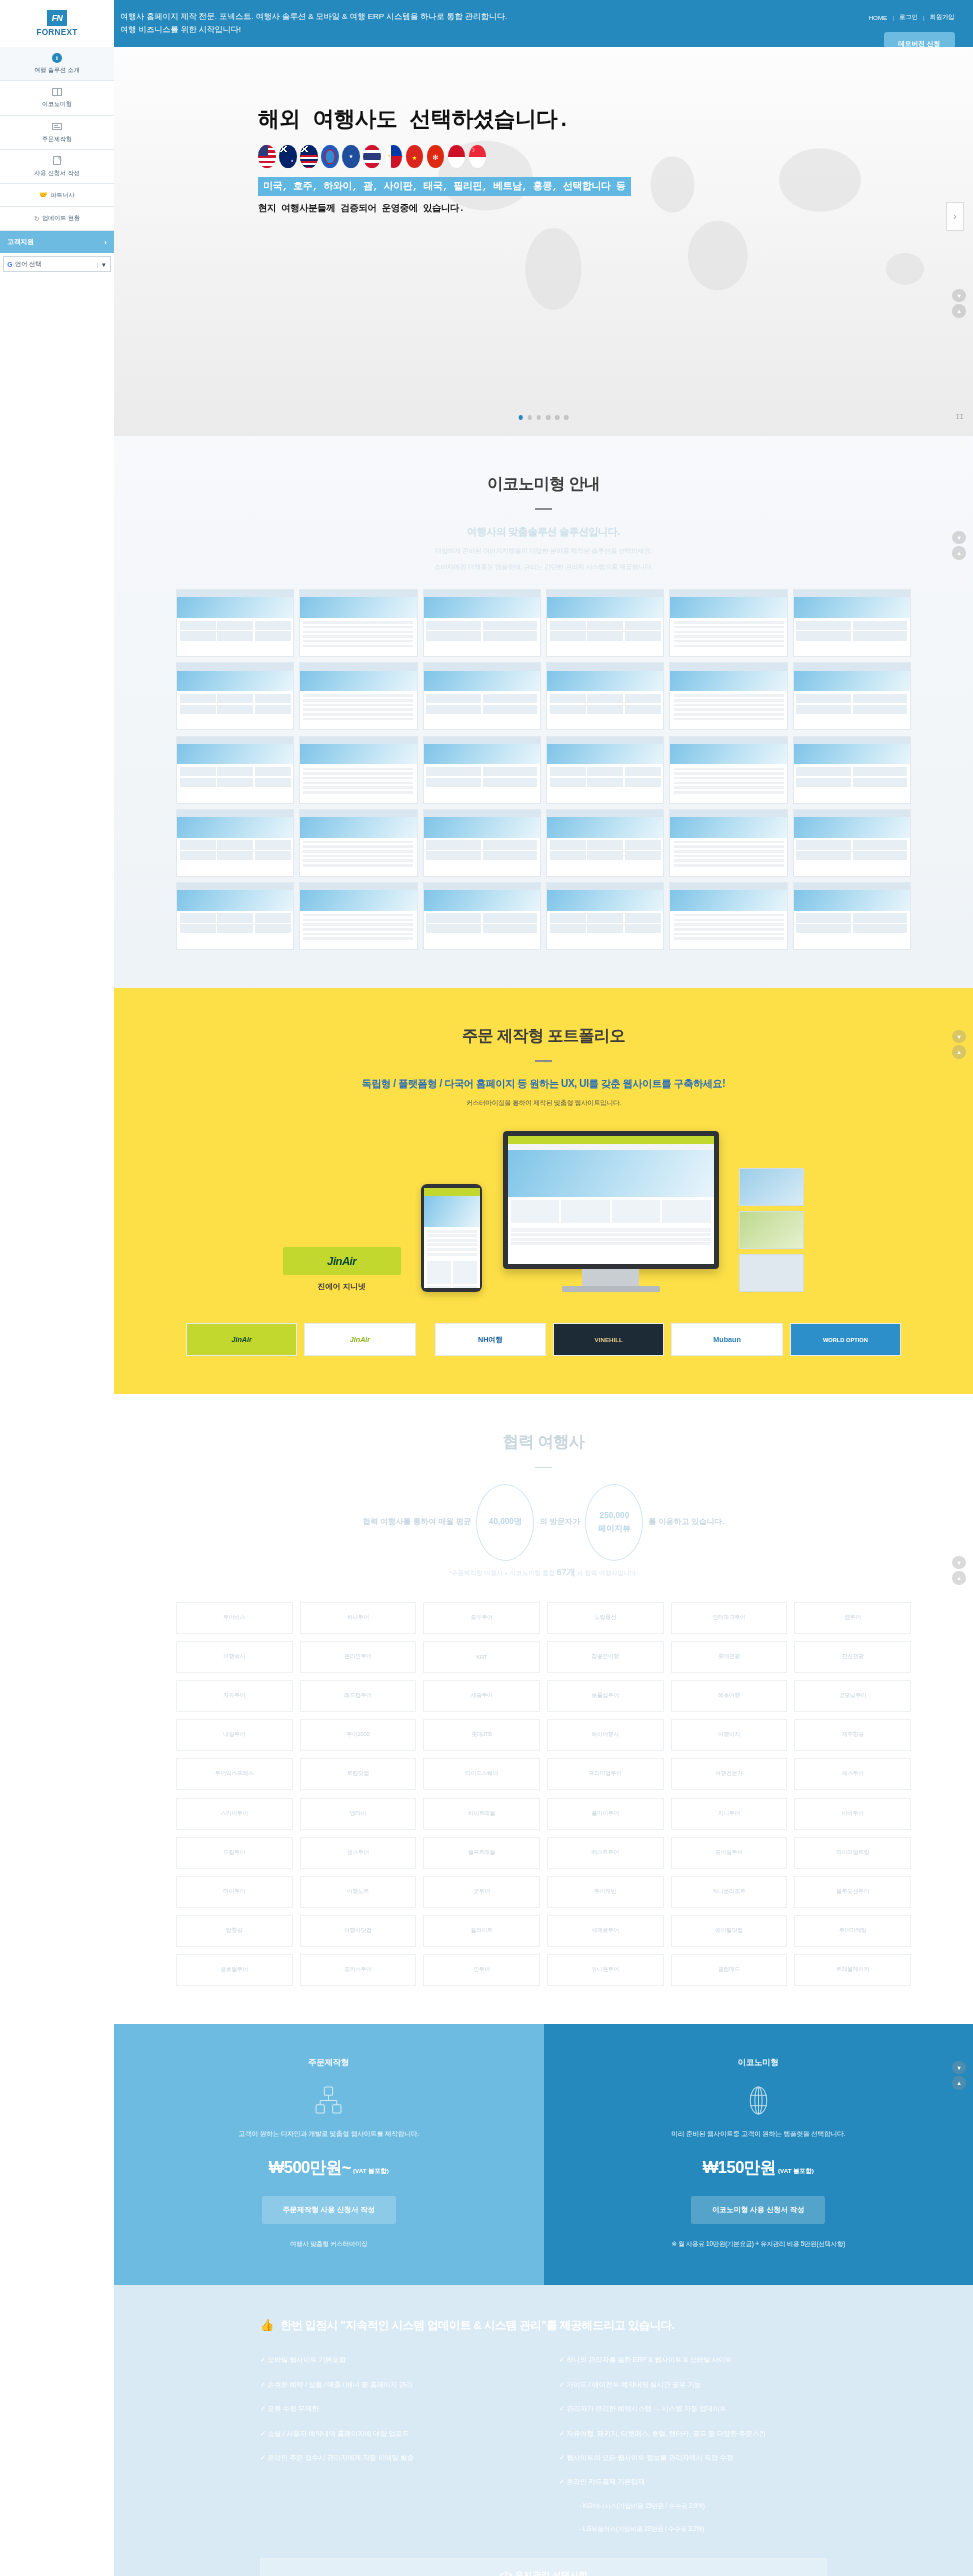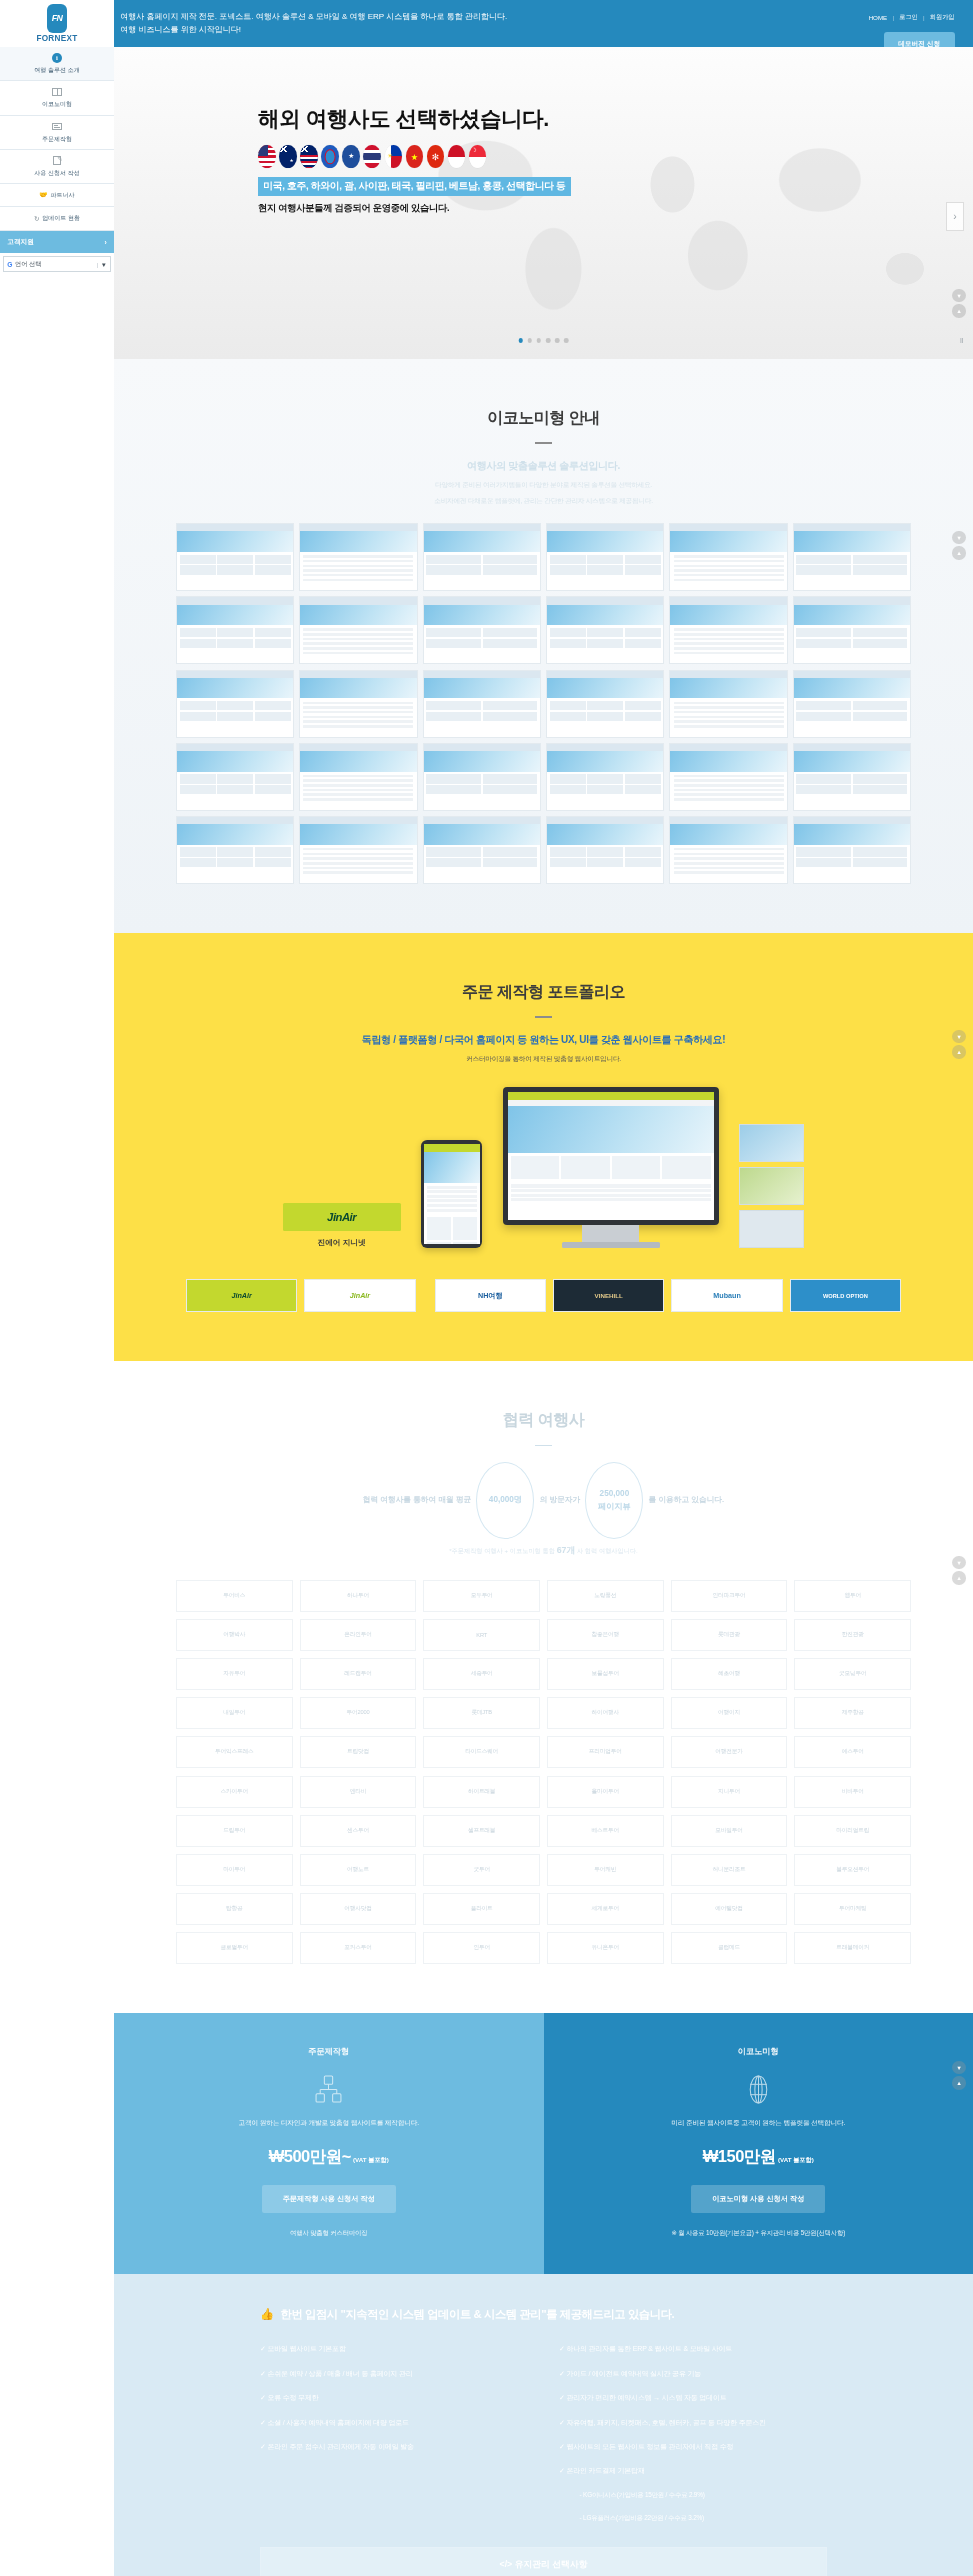--- a/index.html
+++ b/index.html
@@ -20,25 +20,24 @@
     z-index: 60;
   }
   .quick-block { width: 114px; margin-bottom: 0; }
   .quick-logo {
     height: 47px; background: #fff;
     display: flex; flex-direction: column;
     align-items: center; justify-content: center;
     gap: 1.5px;
   }
   .fn-mark {
-    width: 19.6px; height: 29px; background: #2589bd;
+    width: 19.6px; height: 16px; background: #2589bd;
     color: #fff; font-weight: 800; font-size: 8.8px; font-style: italic;
     display: flex; align-items: center; justify-content: center;
     letter-spacing: -0.5px;
-    border-radius: 6px;
   }
   .fn-word { color: #2673a8; font-weight: 800; font-size: 8.2px; letter-spacing: 0.3px; }
   .quick-item {
     background: #f4f8fb;
     border-bottom: 0.5px solid #e2eaf0;
     padding: 5.7px 3.1px 5.2px;
     text-align: center;
     color: #3d5a70; font-size: 6px;
     display: flex; flex-direction: column; align-items: center; gap: 3.1px;
     cursor: pointer;
@@ -92,23 +91,24 @@
     background: #6dbbe0; color: #fff; border: none; border-radius: 3.1px;
     padding: 8.2px 14.4px; font-size: 6.7px; font-weight: 700; cursor: pointer;
     font-family: inherit;
   }
 
   
   .main { margin-left: 114px; width: 859px; }
 
   
   .hero {
-    position: relative; height: 312px;
+    position: relative; height: 389px;
     background: linear-gradient(180deg,#fdfdfd 0%, #f2f2f2 60%, #ebebeb 100%);
     overflow: hidden;
+    font-family: Liberation Mono, monospace;
   }
   .hero-map {
     position: absolute; right: 0; top: 62px;
     width: 567px; height: 222px;
     opacity: .5;
     background:
       radial-gradient(ellipse 77px 57px at 14% 30%, #dcdcdc 0 60%, transparent 62%),
       radial-gradient(ellipse 46px 67px at 26% 72%, #dcdcdc 0 60%, transparent 62%),
       radial-gradient(ellipse 36px 46px at 47% 34%, #dcdcdc 0 60%, transparent 62%),
       radial-gradient(ellipse 49px 57px at 55% 66%, #dcdcdc 0 60%, transparent 62%),
@@ -157,21 +157,21 @@
     position:absolute; left:50%; transform:translateX(-50%); bottom: 16.5px;
     display:flex; gap:4.6px;
   }
   .dot { width:4.6px; height:4.6px; border-radius:50%; background:#c5c5c5; cursor:pointer;}
   .dot.active { background:#2589bd; }
   .hero-pause {
     position:absolute; right:9.3px; bottom:15.5px; color:#9aa3a9; font-size:6.7px; cursor:pointer;
   }
 
   
-  .section { padding: 49px 0; position: relative; }
+  .section { padding: 38px 0; position: relative; }
   .sec-title { text-align:center; font-size: 16px; font-weight: 800; color:#3c3c3c; letter-spacing:-0.5px;}
   .sec-title.faint { color:#c8d6de; }
   .sec-rule { width: 16.5px; height: 1.5px; background:#8c8c8c; margin: 13.4px auto 15.5px; }
   .sec-rule.faint { background:#cfe0ea; }
   .sec-lead { text-align:center; font-size: 10px; font-weight:700; color:#2b6fb8; letter-spacing:-0.3px;}
   .sec-lead.faint { color:#cfe0ea;}
   .sec-desc { text-align:center; font-size: 6.7px; color:#555; margin-top: 7.2px; letter-spacing:-0.3px;}
   .sec-desc.faint { color:#d6e3ea;}
 
   

